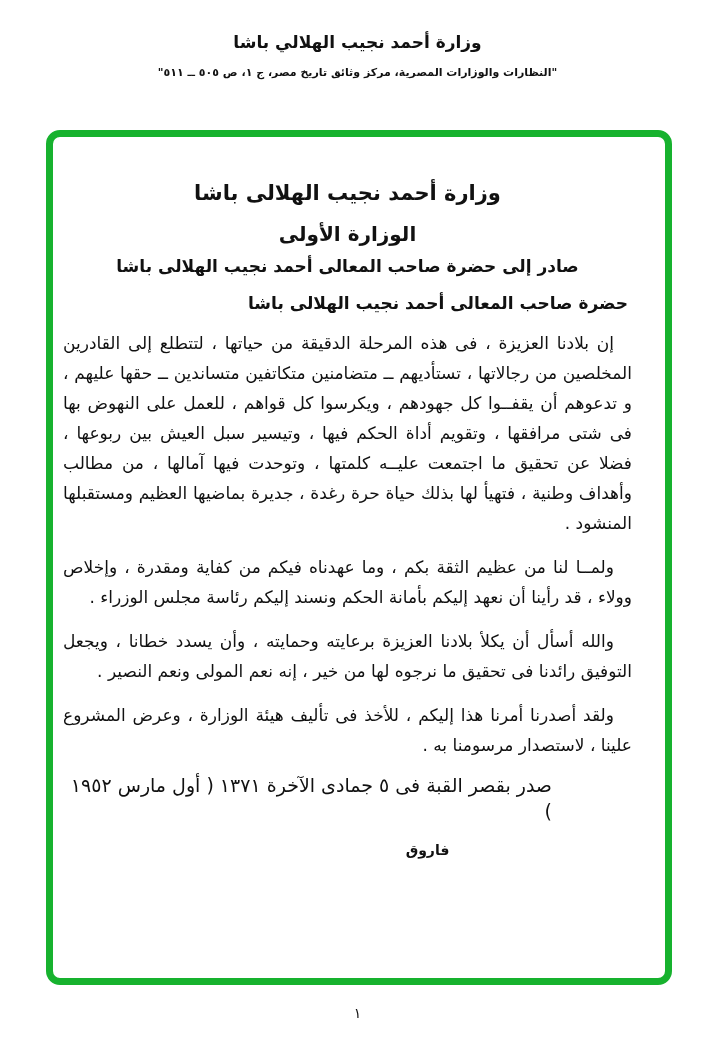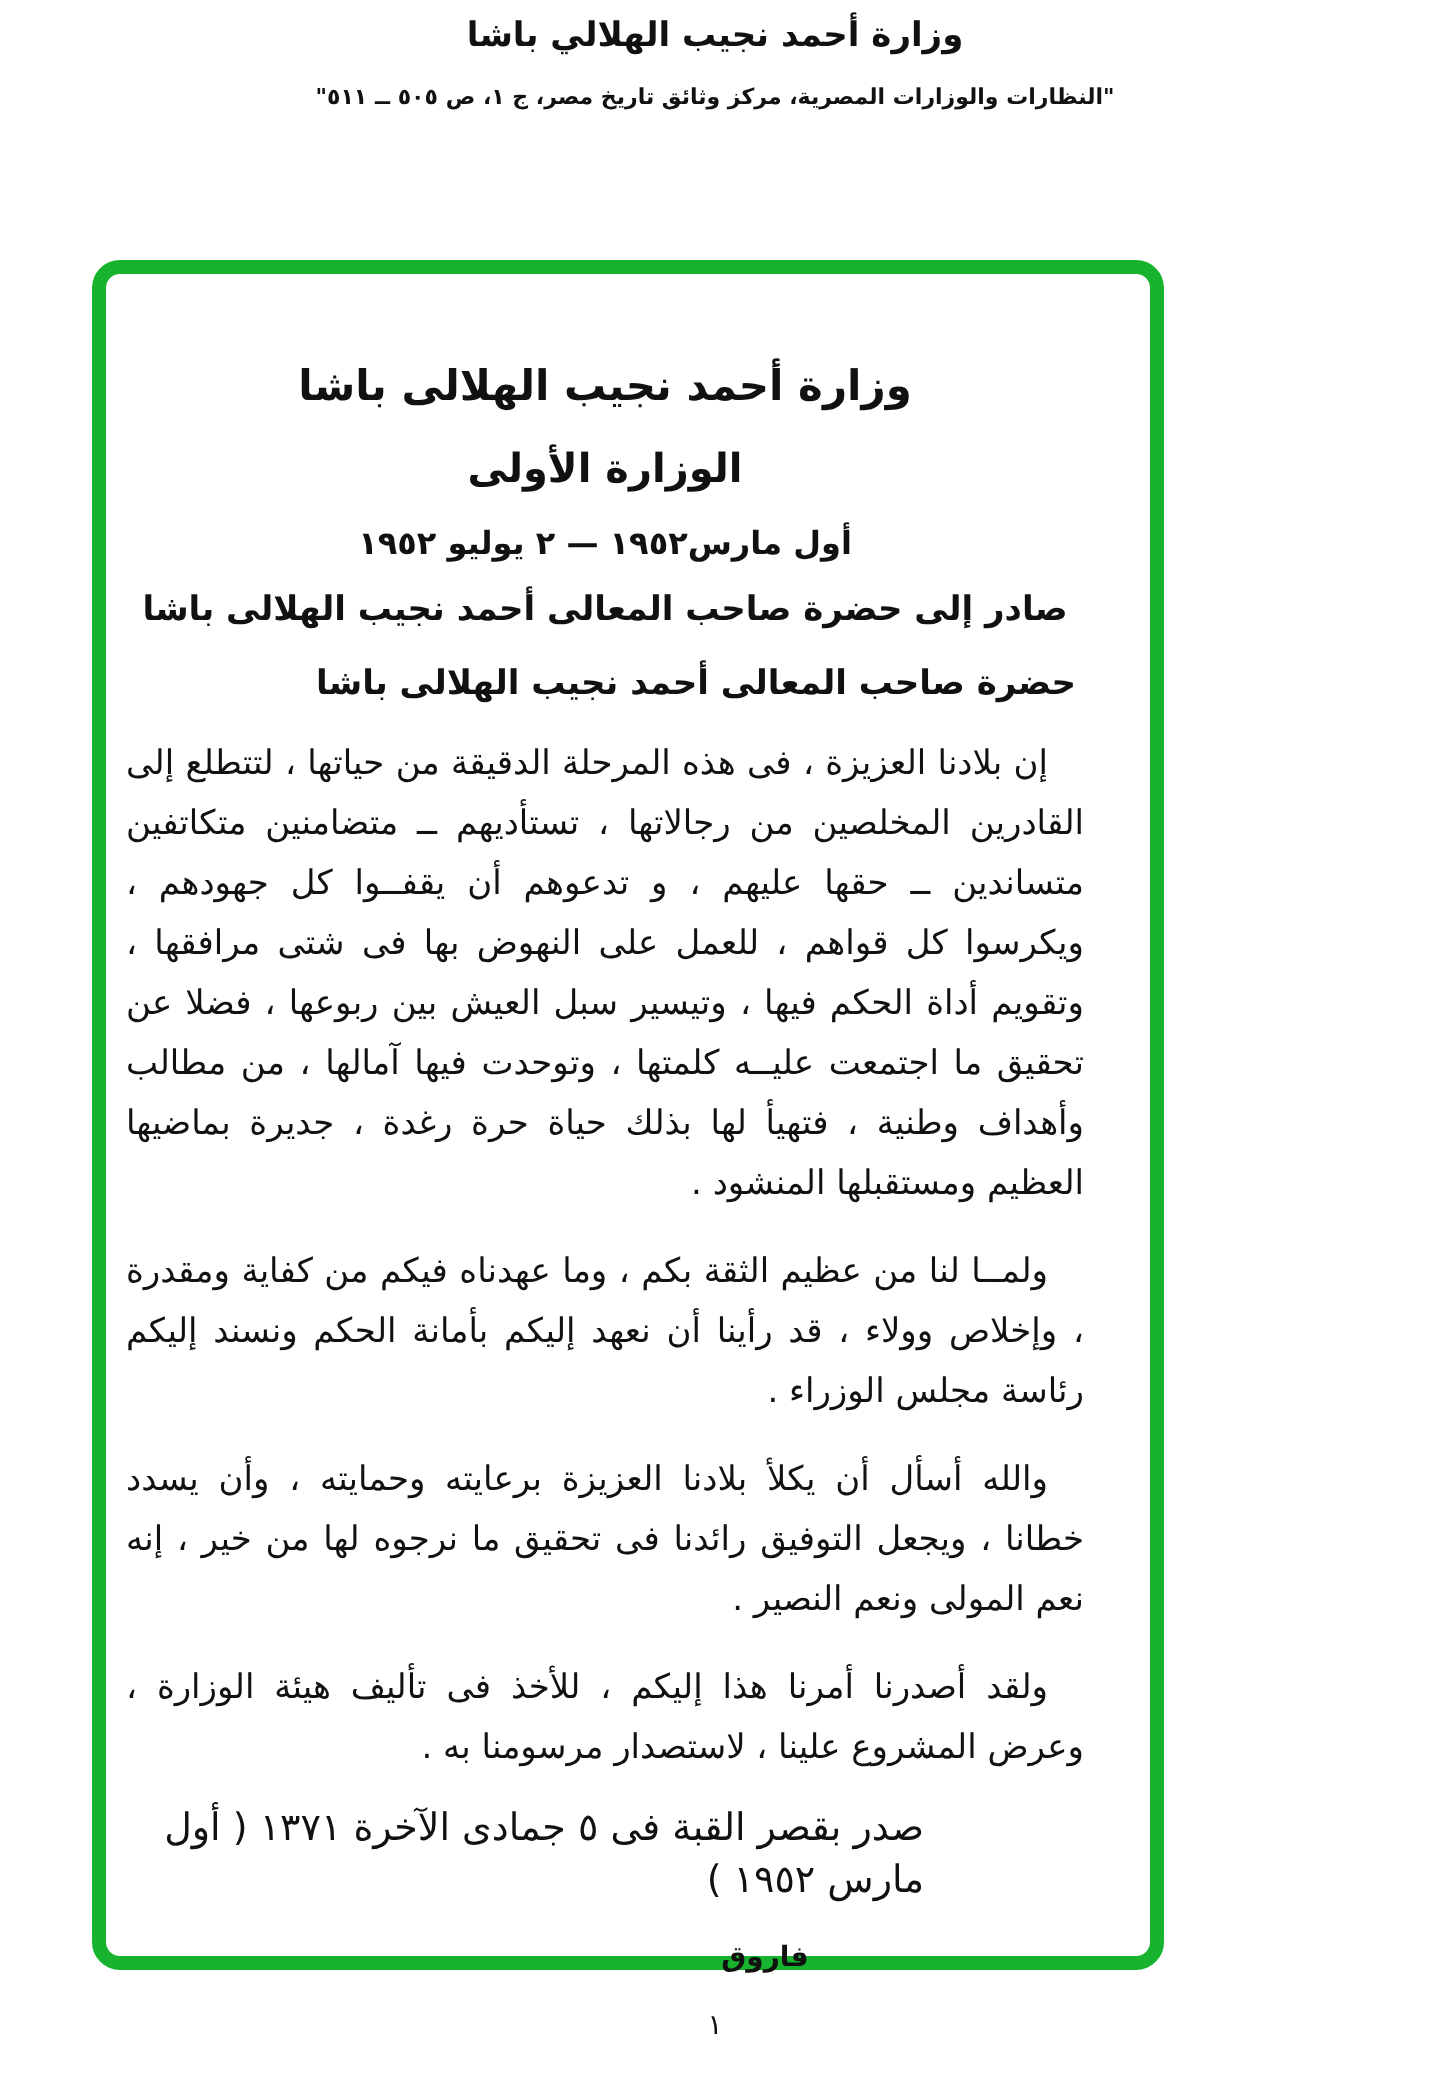--- a/index.html
+++ b/index.html
@@ -11,37 +11,37 @@
     position: relative;
     width: 715px;
     height: 1046px;
     font-family: "DejaVu Sans", sans-serif;
     color: #111111;
     direction: rtl;
     overflow: hidden;
   }
   .page-header {
     text-align: center;
-    padding-top: 8px;
+    padding-top: 32px;
   }
   .page-title {
     font-size: 17px;
     font-weight: bold;
     letter-spacing: 0.5px;
   }
   .citation {
     font-size: 11px;
     font-weight: bold;
     margin-top: 14px;
   }
   .doc-frame {
     position: absolute;
     left: 46px;
     top: 130px;
-    width: 536px;
+    width: 626px;
     height: 855px;
     box-sizing: border-box;
     border: 7px solid #17b22e;
     border-radius: 14px;
     padding: 42px 33px 0 10px;
   }
   .ministry-title {
     text-align: center;
     font-size: 21px;
     font-weight: bold;
@@ -122,21 +122,20 @@
 <body>
 
 <header class="page-header">
   <div class="page-title">وزارة أحمد نجيب الهلالي باشا</div>
   <div class="citation">"النظارات والوزارات المصرية، مركز وثائق تاريخ مصر، ج ١، ص ٥٠٥ ــ ٥١١"</div>
 </header>
 
 <section class="doc-frame">
   <div class="ministry-title">وزارة أحمد نجيب الهلالى باشا</div>
   <div class="cabinet-label">الوزارة الأولى</div>
-  <div class="date-range">أول مارس١٩٥٢ — ٢ يوليو ١٩٥٢</div>
 
   <div class="decree-issued-to">صادر إلى حضرة صاحب المعالى أحمد نجيب الهلالى باشا</div>
   <div class="addressee-line">حضرة صاحب المعالى أحمد نجيب الهلالى باشا</div>
 
   <p class="body-para first">إن بلادنا العزيزة ، فى هذه المرحلة الدقيقة من حياتها ، لتتطلع إلى القادرين المخلصين من رجالاتها ، تستأديهم ــ متضامنين متكاتفين متساندين ــ حقها عليهم ، و تدعوهم أن يقفــوا كل جهودهم ، ويكرسوا كل قواهم ، للعمل على النهوض بها فى شتى مرافقها ، وتقويم أداة الحكم فيها ، وتيسير سبل العيش بين ربوعها ، فضلا عن تحقيق ما اجتمعت عليــه كلمتها ، وتوحدت فيها آمالها ، من مطالب وأهداف وطنية ، فتهيأ لها بذلك حياة حرة رغدة ، جديرة بماضيها العظيم ومستقبلها المنشود .</p>
   <p class="body-para">ولمــا لنا من عظيم الثقة بكم ، وما عهدناه فيكم من كفاية ومقدرة ، وإخلاص وولاء ، قد رأينا أن نعهد إليكم بأمانة الحكم ونسند إليكم رئاسة مجلس الوزراء .</p>
   <p class="body-para">والله أسأل أن يكلأ بلادنا العزيزة برعايته وحمايته ، وأن يسدد خطانا ، ويجعل التوفيق رائدنا فى تحقيق ما نرجوه لها من خير ، إنه نعم المولى ونعم النصير .</p>
   <p class="body-para">ولقد أصدرنا أمرنا هذا إليكم ، للأخذ فى تأليف هيئة الوزارة ، وعرض المشروع علينا ، لاستصدار مرسومنا به .</p>
 
   <div class="issued-line">صدر بقصر القبة فى ٥ جمادى الآخرة ١٣٧١ ( أول مارس ١٩٥٢ )</div>

